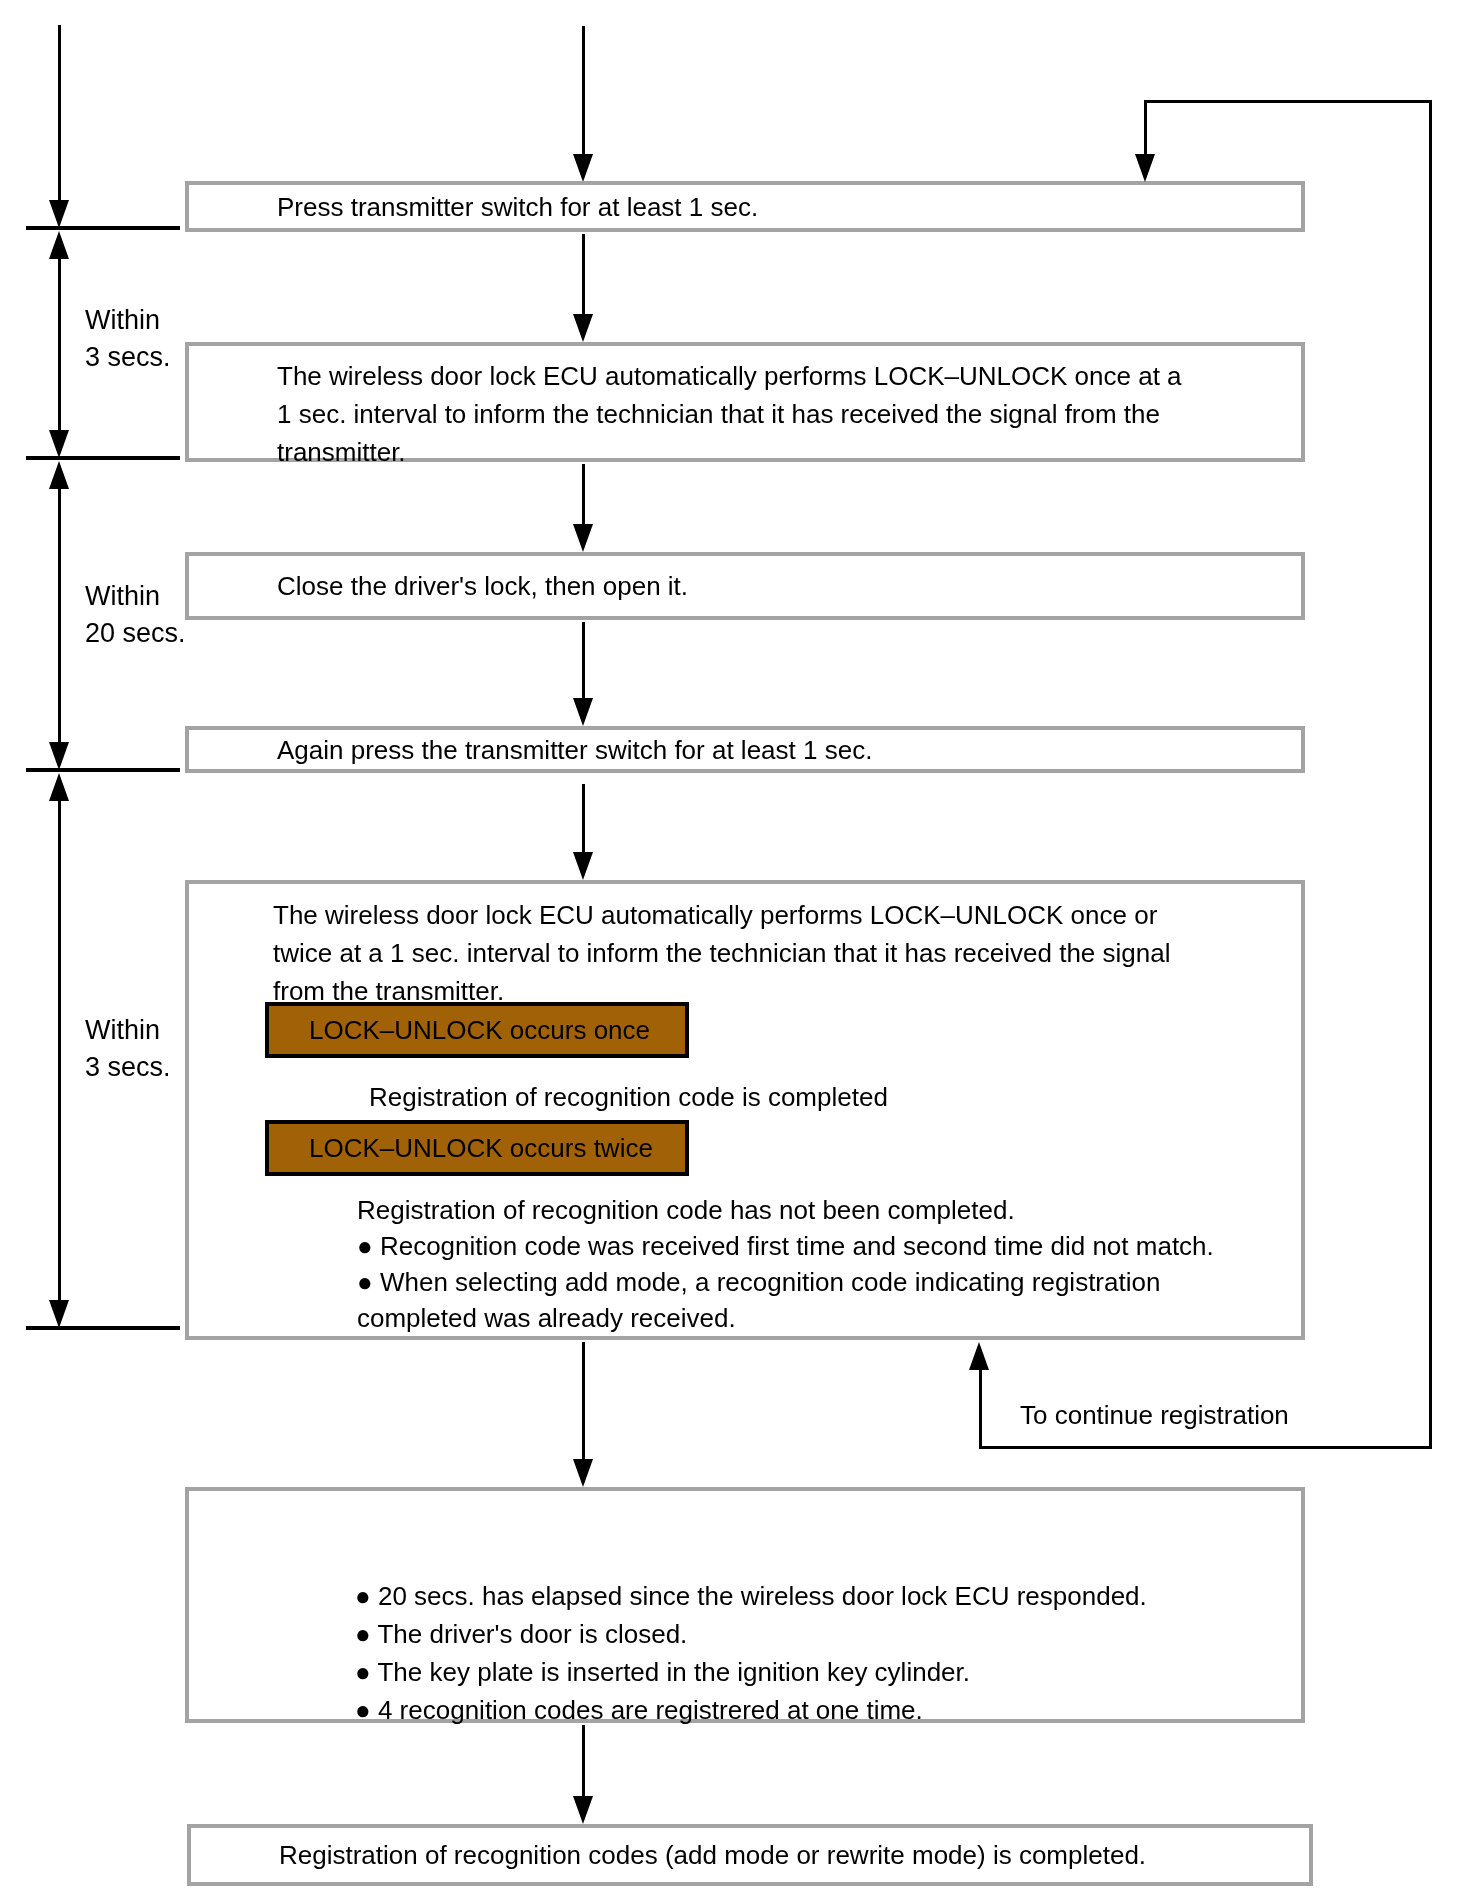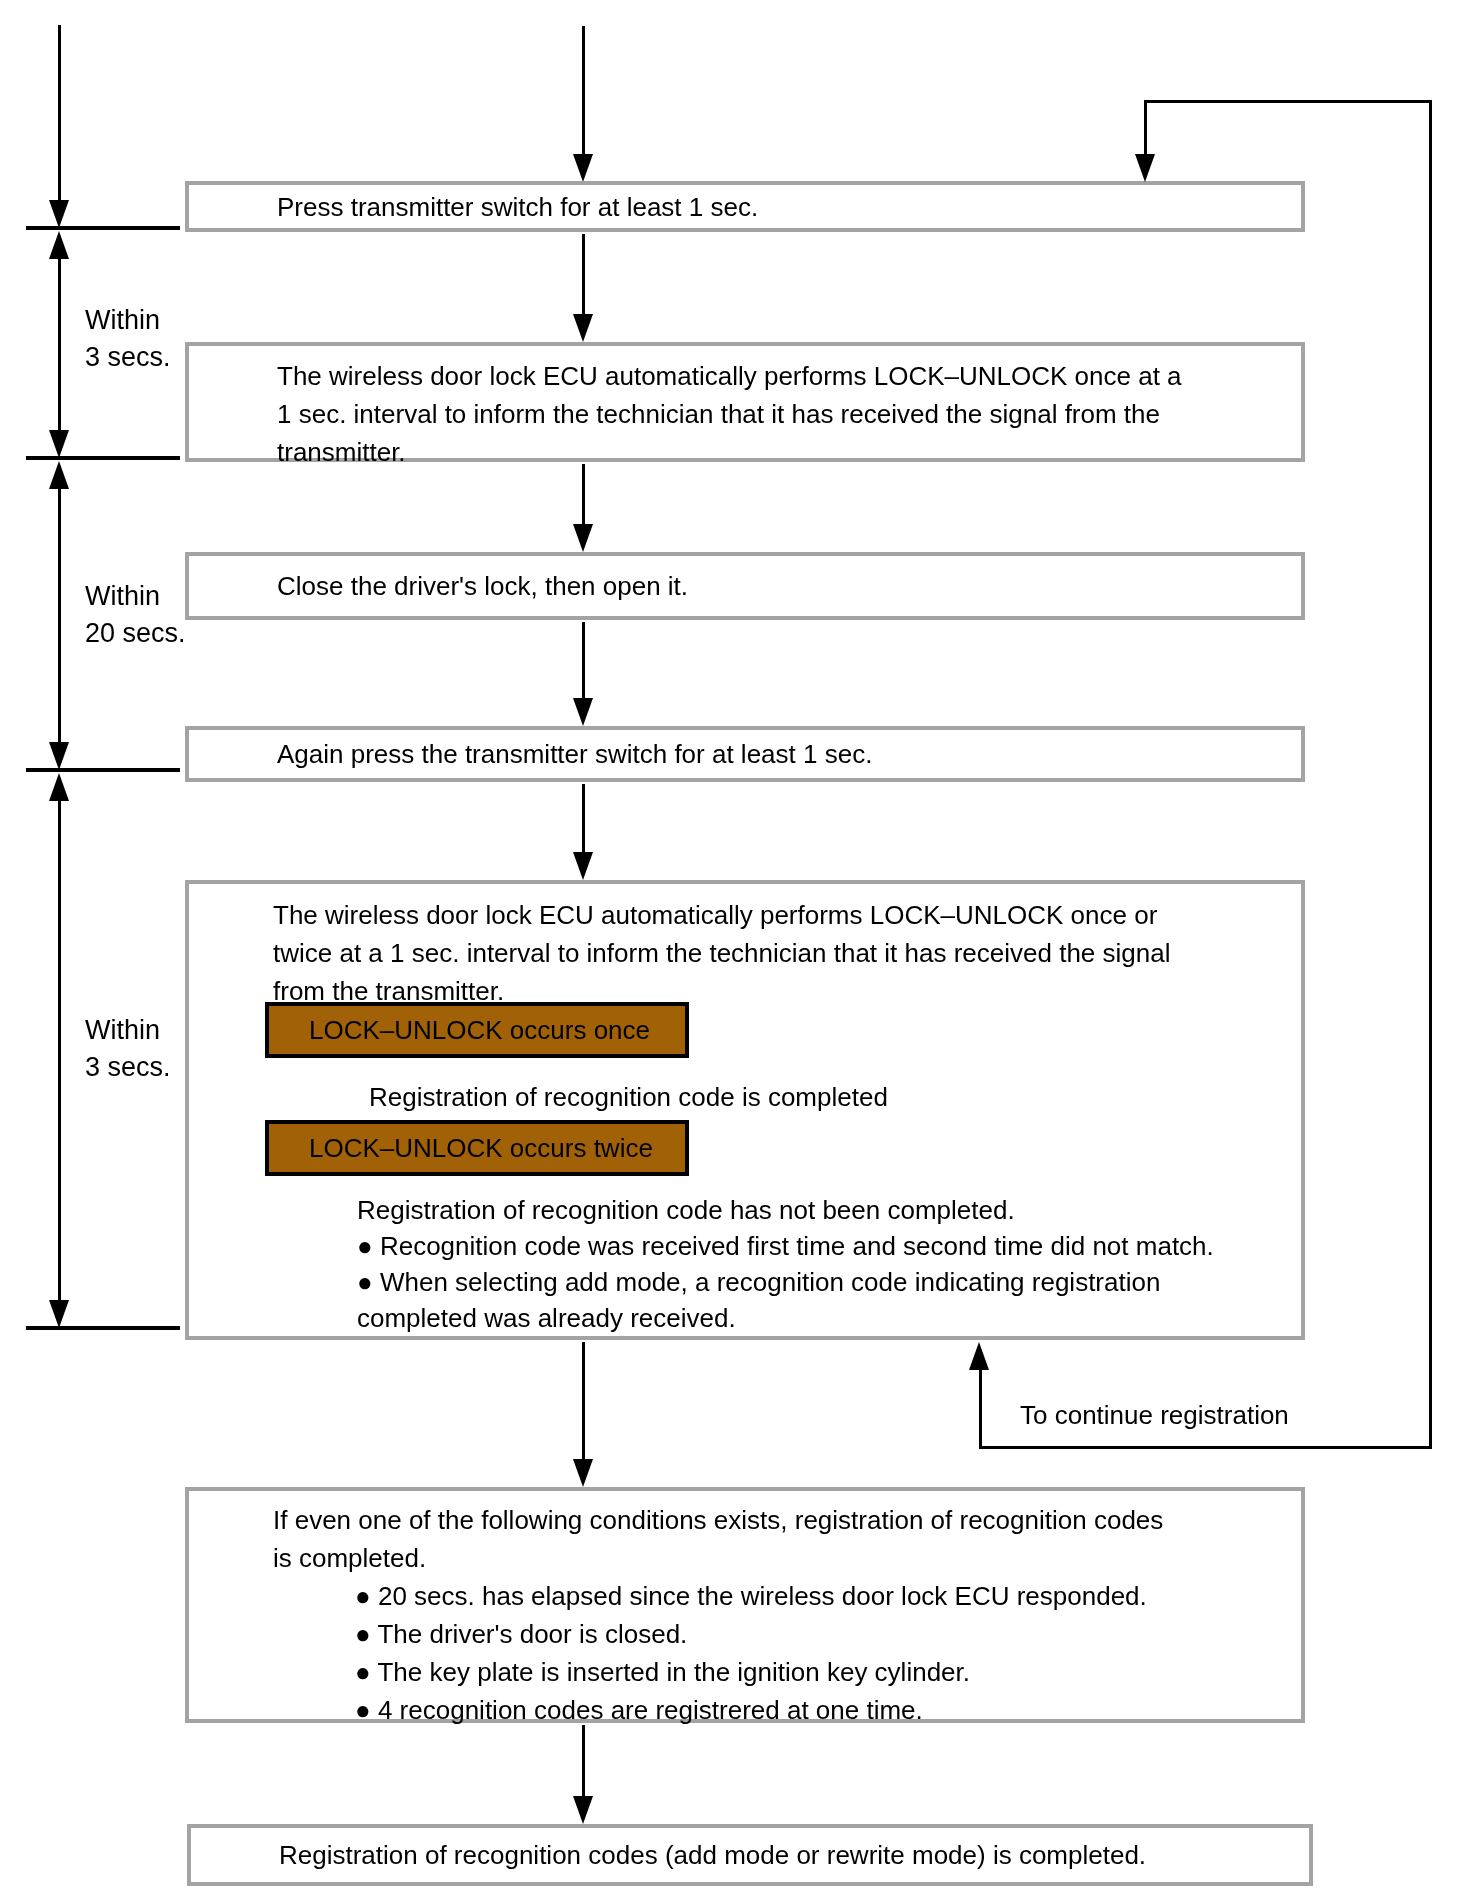--- a/index.html
+++ b/index.html
@@ -102,21 +102,21 @@
   <div class="line" style="left:582px;top:464px;width:3px;height:60px;"></div>
   <div class="ah-down" style="left:573px;top:524px;"></div>
 
   <div class="box flexv pad-l" style="left:185px;top:552px;width:1120px;height:68px;">
     <span>Close the driver's lock, then open it.</span>
   </div>
 
   <div class="line" style="left:582px;top:622px;width:3px;height:76px;"></div>
   <div class="ah-down" style="left:573px;top:698px;"></div>
 
-  <div class="box flexv pad-l" style="left:185px;top:726px;width:1120px;height:56px;">
+  <div class="box flexv pad-l" style="left:185px;top:726px;width:1120px;height:47px;">
     <span>Again press the transmitter switch for at least 1 sec.</span>
   </div>
 
   <div class="line" style="left:582px;top:784px;width:3px;height:68px;"></div>
   <div class="ah-down" style="left:573px;top:852px;"></div>
 
   <div class="box" style="left:185px;top:880px;width:1120px;height:460px;">
     <div class="para" style="left:84px;top:12px;">
       <div>The wireless door lock ECU automatically performs LOCK–UNLOCK once or</div>
       <div>twice at a 1 sec. interval to inform the technician that it has received the signal</div>
@@ -145,24 +145,20 @@
   <div class="line" style="left:1429px;top:100px;width:3px;height:1349px;"></div>
   <div class="line" style="left:1144px;top:100px;width:288px;height:3px;"></div>
   <div class="line" style="left:1144px;top:100px;width:3px;height:56px;"></div>
   <div class="ah-down" style="left:1135px;top:154px;"></div>
   <div class="loop-label" style="left:1020px;top:1400px;text-align:center;">To continue registration</div>
 
   <div class="line" style="left:582px;top:1342px;width:3px;height:117px;"></div>
   <div class="ah-down" style="left:573px;top:1459px;"></div>
 
   <div class="box" style="left:185px;top:1487px;width:1120px;height:236px;">
-    <div class="para" style="left:84px;top:10px;">
-      <div>If even one of the following conditions exists, registration of recognition codes</div>
-      <div>is completed.</div>
-    </div>
     <div class="para" style="left:166px;top:86px;">
       <div>● 20 secs. has elapsed since the wireless door lock ECU responded.</div>
       <div>● The driver's door is closed.</div>
       <div>● The key plate is inserted in the ignition key cylinder.</div>
       <div>● 4 recognition codes are registrered at one time.</div>
     </div>
   </div>
 
   <div class="line" style="left:582px;top:1725px;width:3px;height:71px;"></div>
   <div class="ah-down" style="left:573px;top:1796px;"></div>

